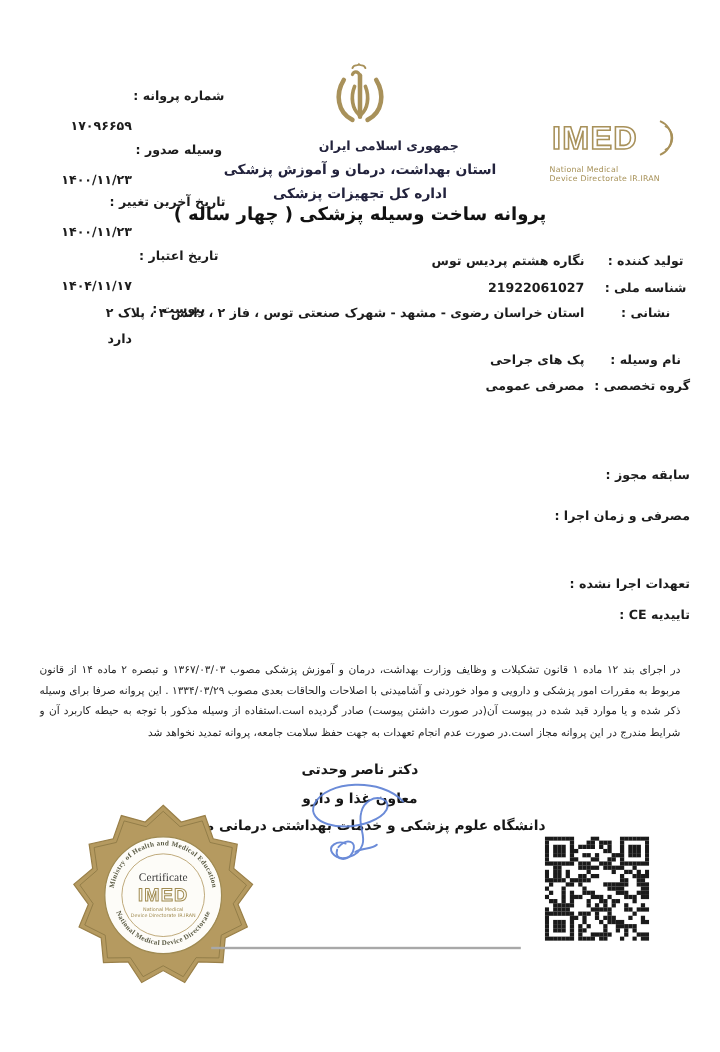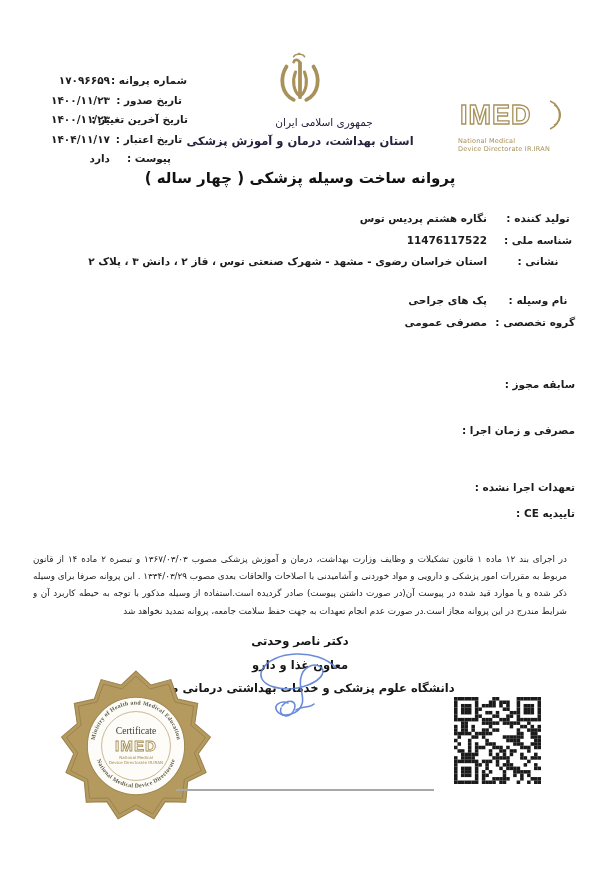--- a/index.html
+++ b/index.html
@@ -6,42 +6,42 @@
   html,body { background:#e8e8e8; }
   .page {
     position:relative; width:600px; height:877px; margin:0 auto;
     background:#ffffff; overflow:hidden;
     font-family:"DejaVu Sans", sans-serif; color:#1c1c1c;
   }
   
   .meta-block { position:absolute; top:71px; left:30px; width:158px; direction:rtl; }
   .meta-row { display:flex; line-height:19.5px; font-size:10.5px; font-weight:bold; }
   .meta-row .lbl { width:78px; text-align:center; white-space:nowrap; }
-  .meta-row .val { flex:1; white-space:nowrap; }
+  .meta-row .val { flex:1; white-space:nowrap;margin-top:25px; }
   
   .gov-header { position:absolute; top:50px; left:0; right:0; text-align:center; color:#23233d; }
   .emblem { display:block; margin:0 auto 4px auto; }
-  .gov-line1 { font-size:10.5px; font-weight:normal; margin-top:2px;margin-left:48px; }
+  .gov-line1 { font-size:10.5px; font-weight:bold; margin-top:2px;margin-left:48px; }
   .gov-line2 { font-size:11.5px; font-weight:bold; margin-top:6px; }
   .gov-line3 { font-size:11.5px; font-weight:bold; margin-top:6px; }
   
   .imed-logo { position:absolute; top:97px; right:20px; width:122px; text-align:left; }
   .imed-sub { font-size:6.5px; color:#a58f55; line-height:8px; letter-spacing:.2px; }
   
   .doc-title { position:absolute; top:169px; left:0; right:0; text-align:center;
     font-size:15px; font-weight:bold; direction:rtl; color:#111; }
   
   .fields { position:absolute; right:25px; left:25px; direction:rtl; }
   .f-producer { top:208px; }
   .f-device { top:290px; }
   .f-row { display:flex; line-height:21.5px; font-size:10.5px; font-weight:bold; }
   .f-row .lbl { width:74px; text-align:center; white-space:nowrap; flex:none; }
   .f-row .val { text-align:left; padding-right:14px; }
   .lone-label { position:absolute; right:25px; direction:rtl; font-size:10.5px; font-weight:bold; }
-  .l-history { top:378px; }
+  .l-history { top:390px; }
   .l-commit { top:424px; }
   .l-unfulfilled { top:481px; }
   .l-ce { top:507px; }
   
   .legal { position:absolute; top:551px; left:33px; right:33px; height:78px;
     direction:rtl; text-align:justify; font-size:8.8px; line-height:17.2px;
     color:#222; overflow:hidden; }
   
   .sig-block { position:absolute; top:630px; left:0; right:0; text-align:center;
     direction:rtl; font-weight:bold; font-size:11.5px; line-height:23.5px; color:#161616; }
@@ -56,21 +56,21 @@
 <body>
 
 <div class="page">
 
   <div class="meta-block">
     <div class="meta-row">
       <span class="lbl">شماره پروانه :</span>
       <span class="val">۱۷۰۹۶۶۵۹</span>
     </div>
     <div class="meta-row">
-      <span class="lbl">تاریخ صدور :</span>
+      <span class="lbl">وسیله صدور :</span>
       <span class="val">۱۴۰۰/۱۱/۲۳</span>
     </div>
     <div class="meta-row">
       <span class="lbl">تاریخ آخرین تغییر :</span>
       <span class="val">۱۴۰۰/۱۱/۲۳</span>
     </div>
     <div class="meta-row">
       <span class="lbl">تاریخ اعتبار :</span>
       <span class="val">۱۴۰۴/۱۱/۱۷</span>
     </div>
@@ -87,20 +87,21 @@
         <path d="M30,13 C28,8 24,9 23,12" stroke-width="3"></path>
         <path d="M30,13 L30,51" stroke-width="4.2"></path>
         <path d="M15,17 C7,30 9,47 23,54" stroke-width="4.2"></path>
         <path d="M45,17 C53,30 51,47 37,54" stroke-width="4.2"></path>
         <path d="M25,23 C21,33 23,44 29,49" stroke-width="3.4"></path>
         <path d="M35,23 C39,33 37,44 31,49" stroke-width="3.4"></path>
       </g>
     </svg>
     <div class="gov-line1">جمهوری اسلامی ایران</div>
     <div class="gov-line2">استان بهداشت، درمان و آموزش پزشکی</div>
+    <div class="gov-line3">اداره کل تجهیزات پزشکی</div>
   </div>
 
   <div class="imed-logo">
     <svg width="120" height="36" viewBox="0 0 120 36">
       <text x="2" y="27" font-size="27" font-weight="bold" font-family="Liberation Sans, sans-serif" letter-spacing="1" fill="none" stroke="#a8915a" stroke-width="1.3">IMED</text>
       <path d="M92,4 A15,15 0 0 1 92,32" fill="none" stroke="#a8915a" stroke-width="1.6"></path>
       <path d="M96,8 A11,11 0 0 1 96,28" fill="none" stroke="#a8915a" stroke-width="1.2"></path>
     </svg>
     <div class="imed-sub">National Medical</div>
     <div class="imed-sub">Device Directorate  IR.IRAN</div>
@@ -108,21 +109,21 @@
 
   <div class="doc-title">پروانه ساخت وسیله پزشکی  ( چهار ساله )</div>
 
   <div class="fields f-producer">
     <div class="f-row">
       <span class="lbl">تولید کننده :</span>
       <span class="val">نگاره هشتم پردیس توس</span>
     </div>
     <div class="f-row">
       <span class="lbl">شناسه ملی :</span>
-      <span class="val">11476117522</span>
+      <span class="val">21922061027</span>
     </div>
     <div class="f-row">
       <span class="lbl">نشانی :</span>
       <span class="val">استان خراسان رضوی - مشهد - شهرک صنعتی توس ، فاز ۲ ، دانش ۳ ، پلاک ۲</span>
     </div>
   </div>
 
   <div class="fields f-device">
     <div class="f-row">
       <span class="lbl">نام وسیله :</span>

